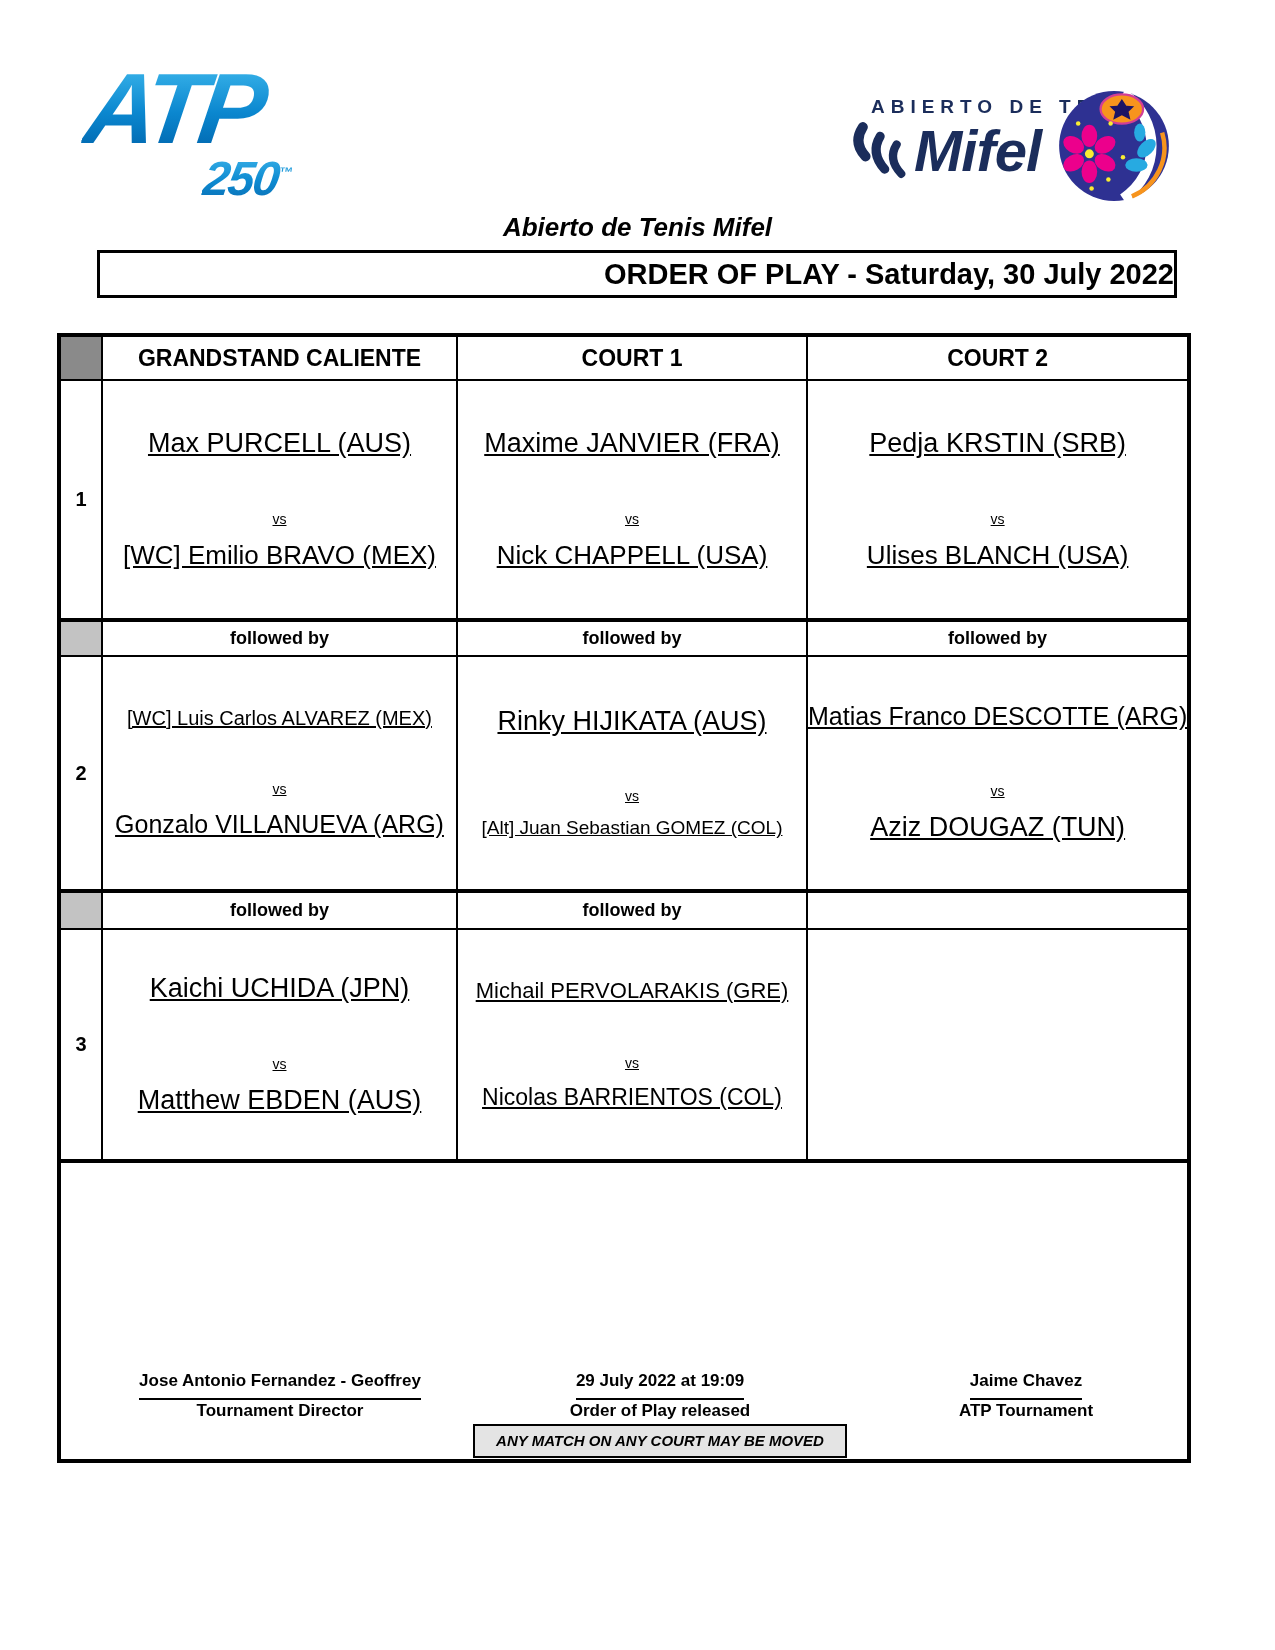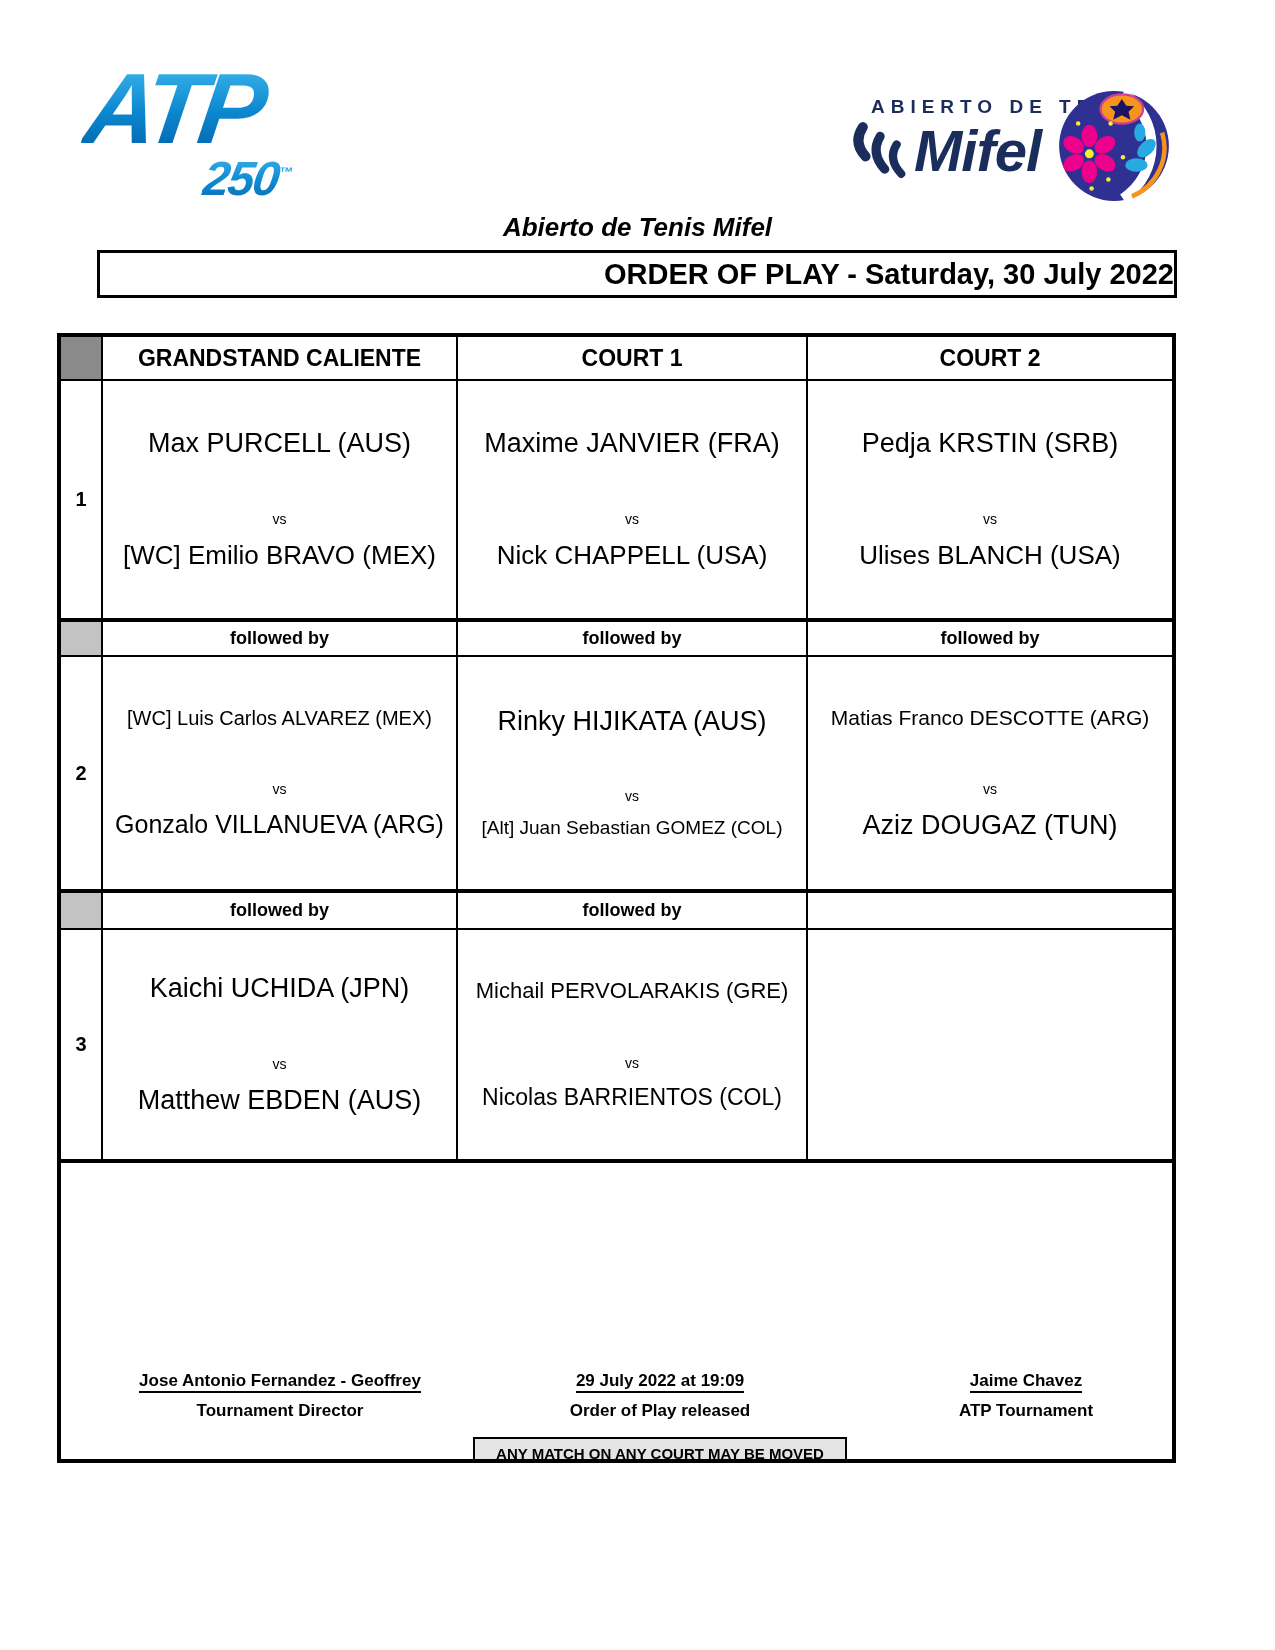--- a/index.html
+++ b/index.html
@@ -49,39 +49,39 @@
   table.sched td{border:2px solid #000;padding:0;overflow:hidden;}
   tr.sep td{border-top:4px solid #000;}
   td.gray-dark{background:#8a8a8a;}
   td.gray-light{background:#c3c3c3;}
   td.court-head{font-weight:bold;font-size:23px;text-align:center;}
   td.start-cell{font-weight:bold;font-size:18px;text-align:center;}
   td.num-cell{font-weight:bold;font-size:20px;text-align:center;background:#fff;}
   td.fb-cell{font-weight:bold;font-size:18px;text-align:center;}
   td.match{vertical-align:middle;}
   .match-stack{display:flex;flex-direction:column;align-items:center;justify-content:center;
-    height:100%;row-gap:15px;text-align:center;}
+    height:100%;row-gap:15px;text-align:center;text-decoration:underline;}
   .pname{white-space:nowrap;line-height:1.1;}
   .vs{font-size:14px;line-height:14px;margin-top:38px;}
   .fs27{font-size:27px;} .fs26{font-size:26px;} .fs25{font-size:25px;}
-  .fs23{font-size:23px;} .fs22{font-size:22px;} .fs21{font-size:21px;}
+  .fs23{font-size:23px;} .fs22{font-size:22px;} .fs21{font-size:25px;}
   .fs20{font-size:20px;} .fs19{font-size:19px;}
   
   .footer-wrap{position:relative;width:100%;height:100%;font-weight:bold;font-size:17px;}
   .f-col{position:absolute;top:60px;text-align:center;}
   .f-left{left:14px;width:410px;}
   .f-center{left:404px;width:390px;}
   .f-right{left:770px;width:390px;}
-  .u{border-bottom:2.5px solid #000;padding-bottom:1px;}
+  .u{border-bottom:2.5px solid #000;padding-bottom:8px;}
   .role{margin-top:10px;}
   .notice{
     background:#e4e4e4;border:2px solid #000;width:374px;margin:0 auto;box-sizing:border-box;
     font-size:15px;display:flex;align-items:center;justify-content:center;line-height:1.35;
   }
-  .notice-1{height:34px;margin-top:16px;}
+  .notice-1{height:34px;margin-top:3px;font-style:italic;}
 </style>
 </head>
 <body>
 
 <div class="atp-logo">
   <div class="atp-word">ATP</div>
   <div class="atp-tier"><span>250</span><span class="atp-tm">™</span></div>
 </div>
 
 <div class="sponsor">

